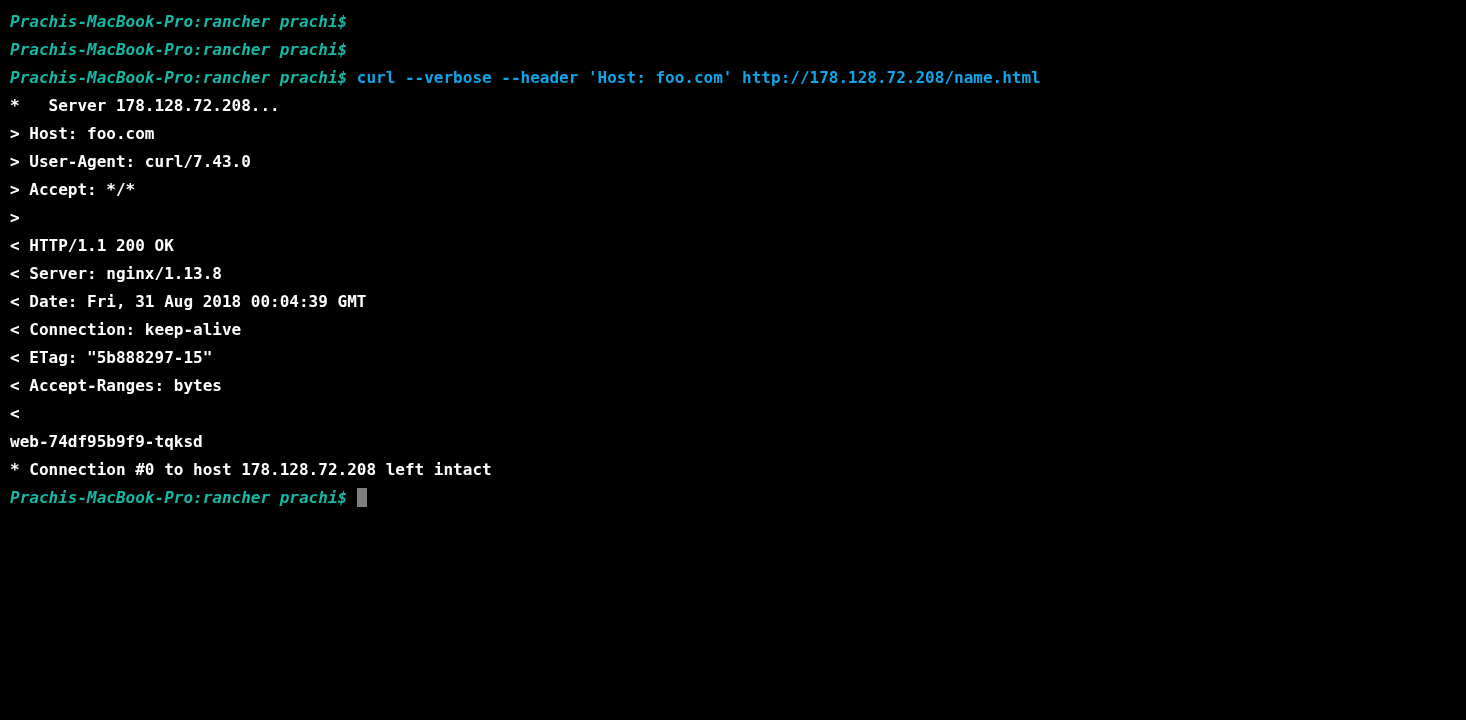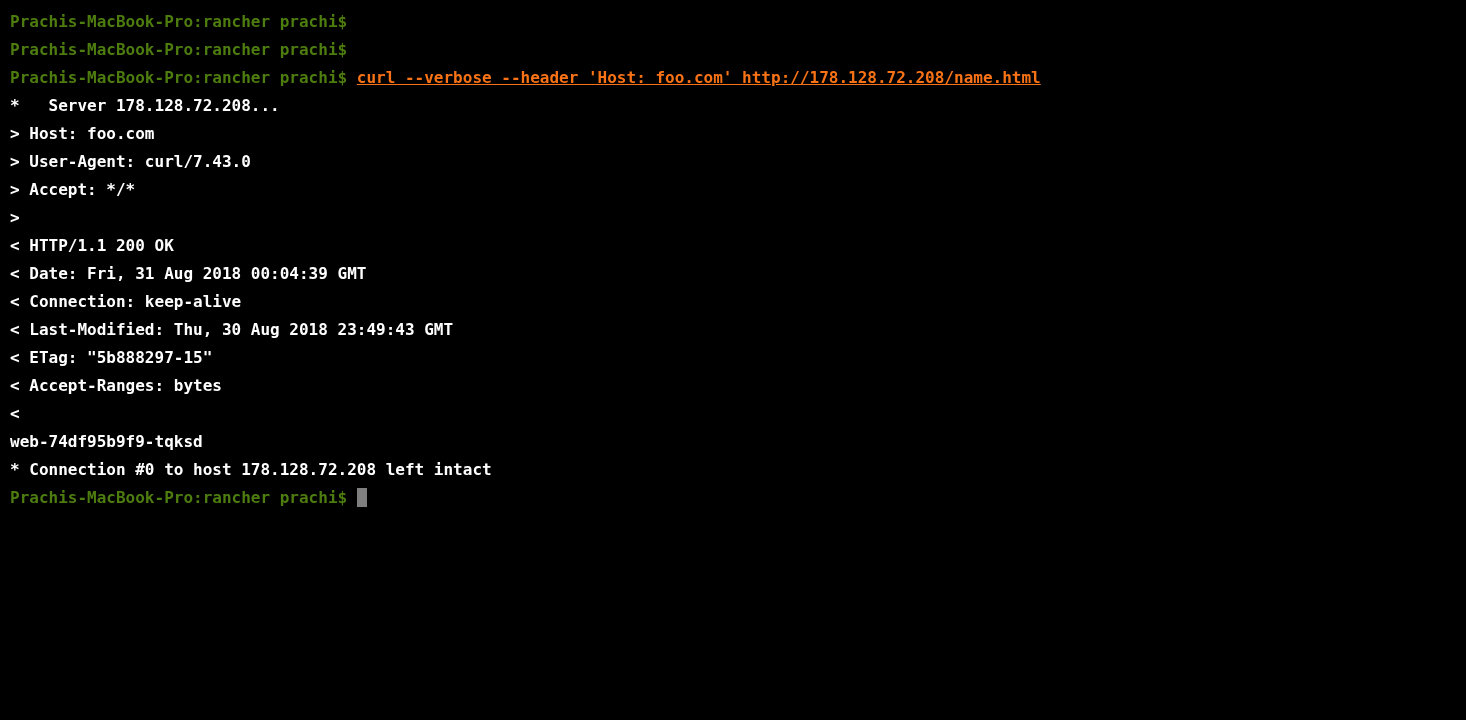--- a/index.html
+++ b/index.html
@@ -16,25 +16,25 @@
       padding: 8px 10px;
       width: 1466px;
       height: 720px;
       overflow: hidden;
       font-weight: bold;
     }
     .terminal-line {
       white-space: pre;
     }
     .prompt {
-      color: #4d7c0f;
+      color: #14b8a6;
+      font-style: italic;
     }
     .command {
-      color: #f97316;
-      text-decoration: underline;
+      color: #0ea5e9;
     }
     .output {
       color: #ffffff;
     }
     .cursor {
       display: inline-block;
       width: 10px;
       height: 19px;
       background-color: #7f7f7f;
       vertical-align: middle;
@@ -47,22 +47,22 @@
 <div>
   <div class="terminal-line"><span class="prompt">Prachis-MacBook-Pro:rancher prachi$</span></div>
   <div class="terminal-line"><span class="prompt">Prachis-MacBook-Pro:rancher prachi$</span></div>
   <div class="terminal-line"><span class="prompt">Prachis-MacBook-Pro:rancher prachi$ </span><span class="command">curl --verbose --header 'Host: foo.com' http://178.128.72.208/name.html</span></div>
   <div class="terminal-line output">*   Server 178.128.72.208...</div>
   <div class="terminal-line output">&gt; Host: foo.com</div>
   <div class="terminal-line output">&gt; User-Agent: curl/7.43.0</div>
   <div class="terminal-line output">&gt; Accept: */*</div>
   <div class="terminal-line output">&gt;</div>
   <div class="terminal-line output">&lt; HTTP/1.1 200 OK</div>
+  <div class="terminal-line output">&lt; Server: nginx/1.13.8</div>
   <div class="terminal-line output">&lt; Date: Fri, 31 Aug 2018 00:04:39 GMT</div>
   <div class="terminal-line output">&lt; Connection: keep-alive</div>
-  <div class="terminal-line output">&lt; Last-Modified: Thu, 30 Aug 2018 23:49:43 GMT</div>
   <div class="terminal-line output">&lt; ETag: "5b888297-15"</div>
   <div class="terminal-line output">&lt; Accept-Ranges: bytes</div>
   <div class="terminal-line output">&lt;</div>
   <div class="terminal-line output">web-74df95b9f9-tqksd</div>
   <div class="terminal-line output">* Connection #0 to host 178.128.72.208 left intact</div>
   <div class="terminal-line"><span class="prompt">Prachis-MacBook-Pro:rancher prachi$ </span><span class="cursor"></span></div>
 </div>
 
 </body></html>

